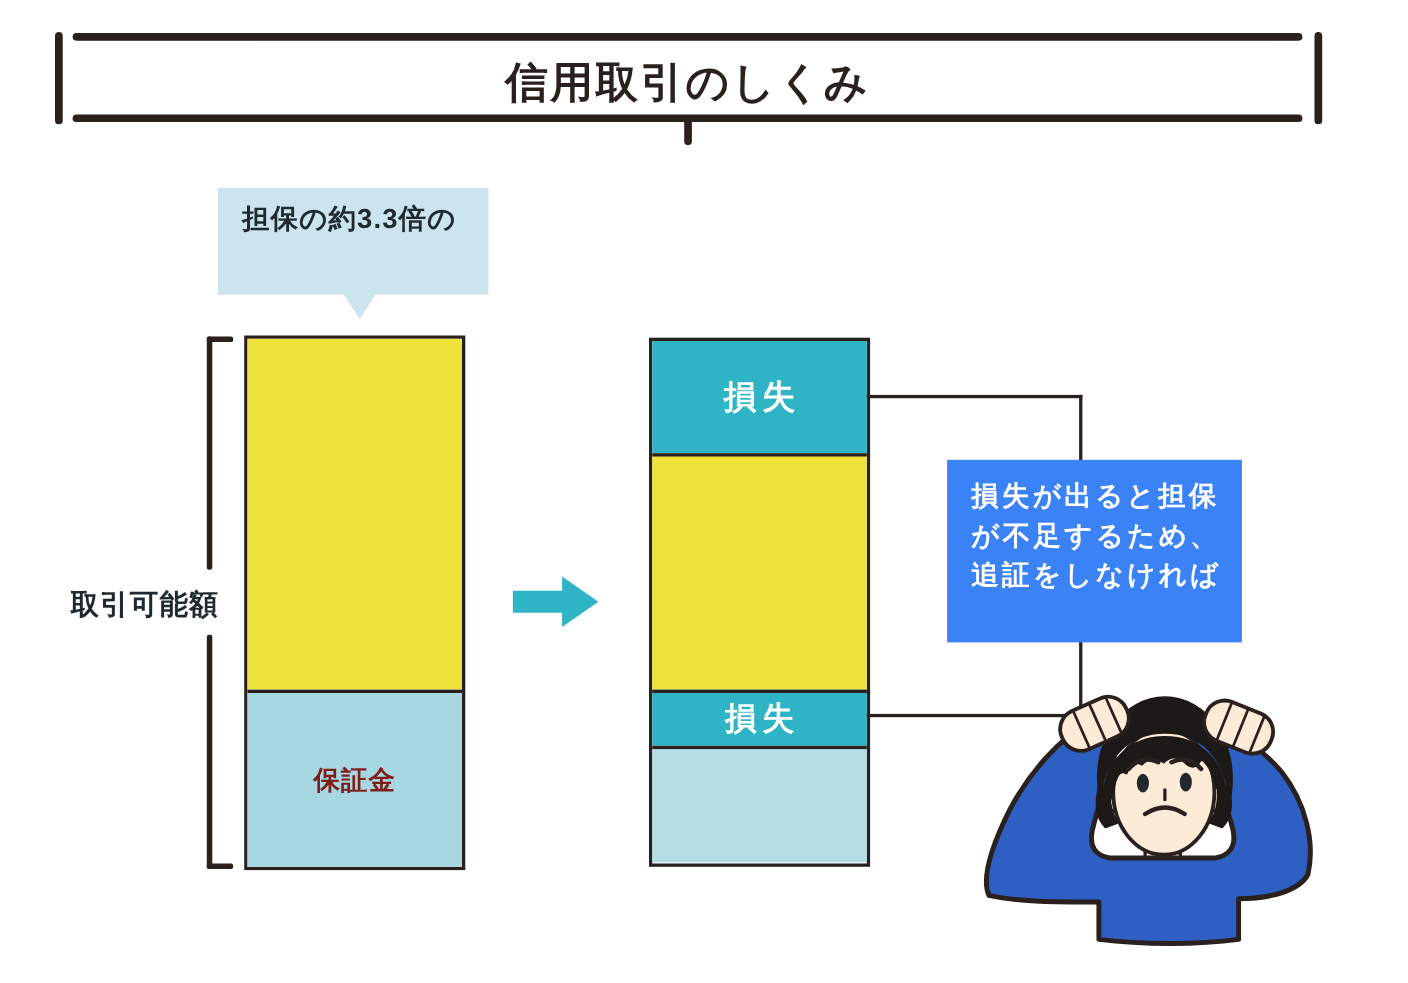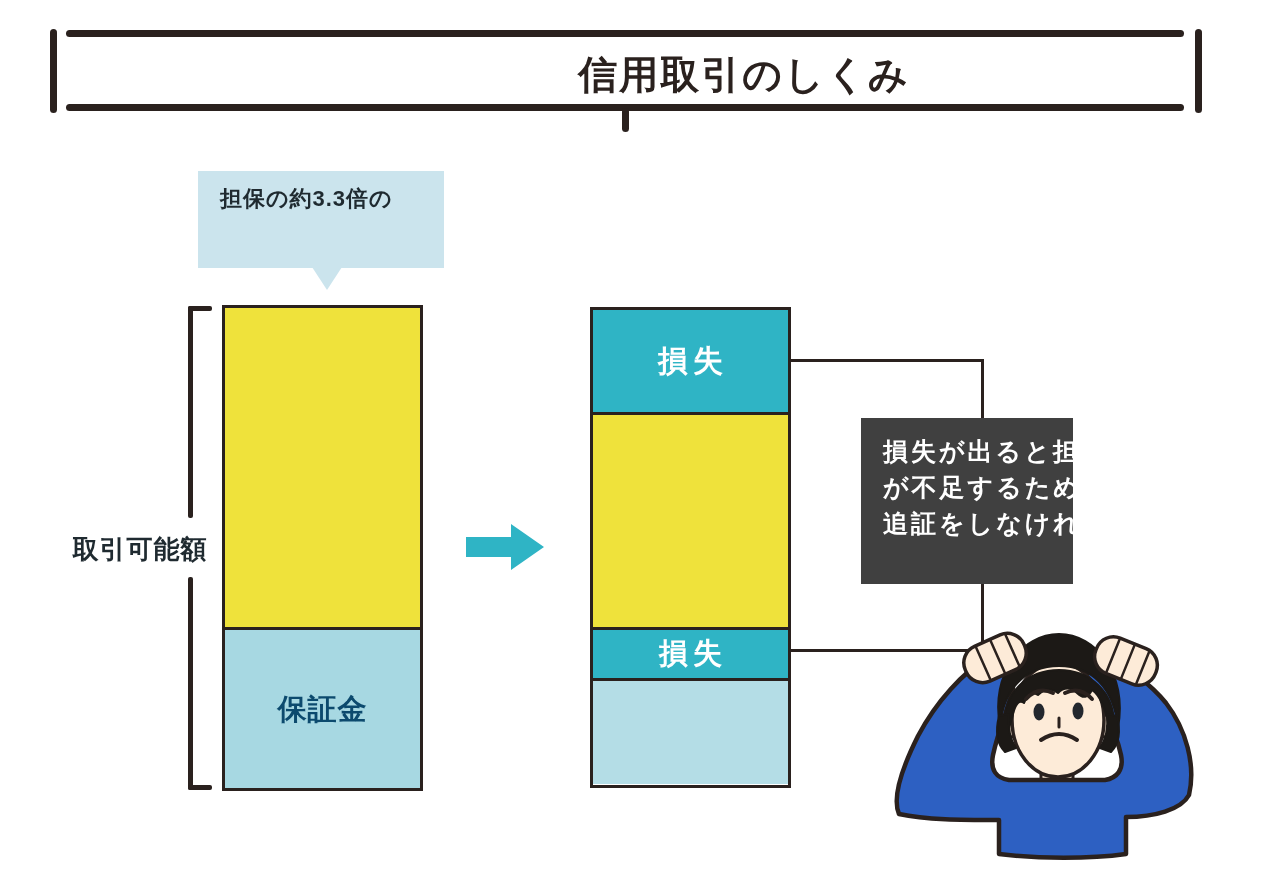--- a/index.html
+++ b/index.html
@@ -3,72 +3,72 @@
 <meta charset="utf-8">
 <style>
   html,body{margin:0;padding:0;background:#fff;}
   #canvas{
     position:relative;width:1280px;height:894px;background:#ffffff;
     overflow:hidden;font-family:"Liberation Sans",sans-serif;
   }
   
   .frame-line{position:absolute;background:#2a211e;border-radius:4px;}
   .title-text{
-    position:absolute;left:340px;top:48px;width:570px;text-align:right;
+    position:absolute;left:340px;top:48px;width:570px;text-align:center;
     font-size:39px;font-weight:700;color:#2a211e;letter-spacing:2px;
   }
   
   .bubble{
     position:absolute;left:198px;top:171px;width:246px;height:97px;
     background:#cbe4ed;
   }
   .bubble-text{
     position:absolute;left:22px;top:9px;
-    font-size:22px;font-weight:700;color:#1f2a30;line-height:38px;letter-spacing:1px;
+    font-size:25px;font-weight:700;color:#1f2a30;line-height:38px;letter-spacing:1px;
   }
   .bubble-tail{
     position:absolute;left:312px;top:267px;width:0;height:0;
     border-left:15px solid transparent;border-right:15px solid transparent;
     border-top:23px solid #cbe4ed;
   }
   
   .bracket-seg{position:absolute;background:#2a211e;border-radius:2px;}
   .bracket-label{
-    position:absolute;left:64px;top:532px;width:152px;text-align:center;
+    position:absolute;left:64px;top:532px;width:152px;
     font-size:26px;font-weight:700;color:#1f2a30;letter-spacing:1px;
   }
   
   .bar{
     position:absolute;border:3px solid #2a211e;box-sizing:border-box;
     display:flex;flex-direction:column;
   }
   .bar-left{left:222px;top:305px;width:201px;height:486px;}
   .bar-right{left:590px;top:307px;width:201px;height:481px;}
   .seg{box-sizing:border-box;display:flex;align-items:center;justify-content:center;flex-direction:column;}
   .seg-border-top{border-top:3px solid #2a211e;}
   .seg-yellow{background:#efe23b;}
   .seg-blue-left{background:#a7d8e2;}
   .seg-blue-right{background:#b4dde6;}
   .seg-teal{background:#2fb4c5;}
   .deposit-label{
-    font-size:29px;font-weight:700;color:#0c4a6e;line-height:41px;text-align:right;letter-spacing:1px;
+    font-size:24px;font-weight:700;color:#7f1d1d;line-height:41px;text-align:right;letter-spacing:1px;
   }
   .loss-label{
     color:#ffffff;font-weight:700;font-size:30px;letter-spacing:5px;text-indent:5px;
   }
   .loss-label-small{font-size:29px;}
   
   .arrow{position:absolute;left:466px;top:523px;}
   
   .conn{position:absolute;background:#2a211e;}
   .dot{position:absolute;width:17px;height:17px;border-radius:50%;background:#2a211e;}
   
   .info-box{
-    position:absolute;left:861px;top:418px;width:212px;height:166px;
-    background:#404040;
+    position:absolute;left:861px;top:418px;width:268px;height:166px;
+    background:#3b82f6;
   }
   .info-line{
     margin:0 0 0 22px;font-size:25px;font-weight:700;color:#ffffff;
     line-height:36px;letter-spacing:3px;white-space:nowrap;
   }
   .info-box .pad{padding-top:15px;}
   
   .person{position:absolute;left:878px;top:626px;}
 </style>
 </head>

